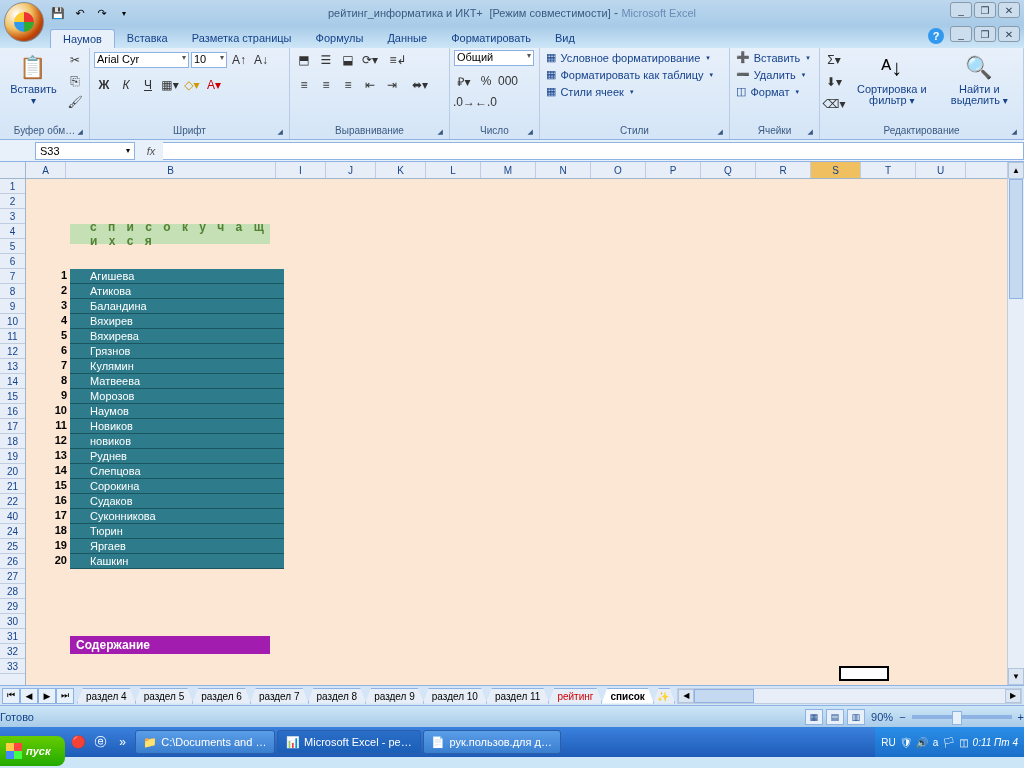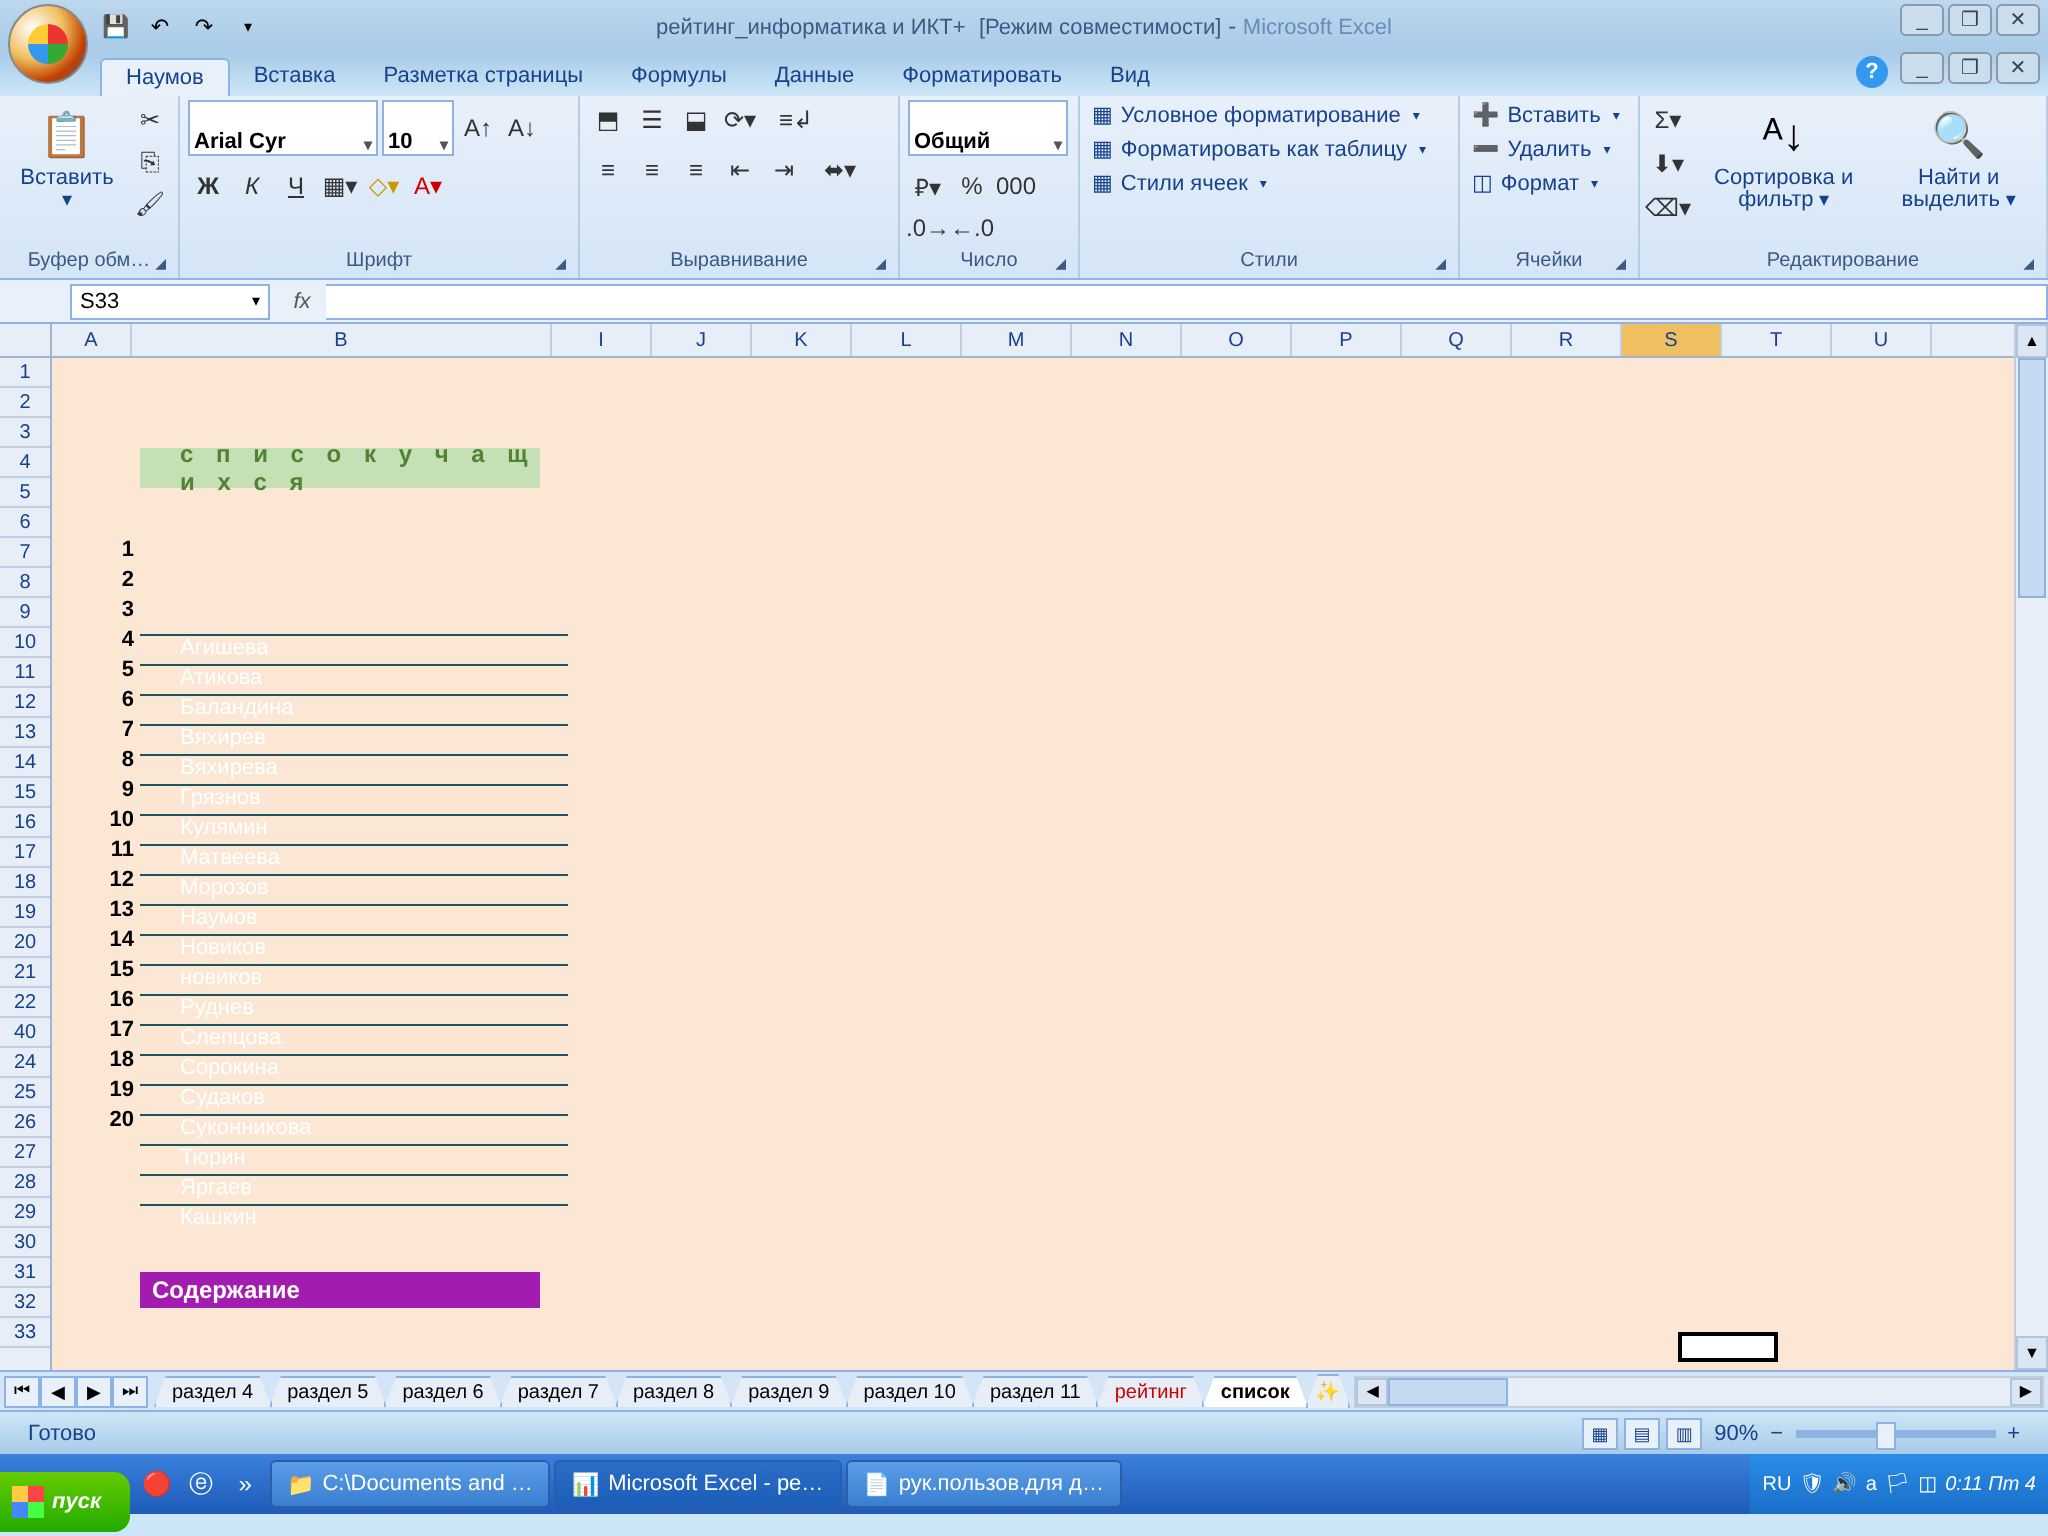--- a/index.html
+++ b/index.html
@@ -23,21 +23,21 @@
 .group { border-right: 1px solid #b8cde5; display: flex; flex-direction: column; padding: 2px 4px; }
 .group-body { flex: 1; display: flex; align-items: flex-start; gap: 2px; }
 .group-label { text-align: center; font-size: 10px; color: #3b5a82; padding: 1px 0; position: relative; }
 .group-label::after { content: "◢"; font-size: 7px; color: #3b5a82; position: absolute; right: 2px; bottom: 1px; }
 .big-btn { display: flex; flex-direction: column; align-items: center; justify-content: center; padding: 2px 4px; cursor: pointer; min-width: 42px; }
 .big-btn .ic { width: 32px; height: 32px; display: flex; align-items: center; justify-content: center; font-size: 22px; }
 .big-btn .lbl { font-size: 10px; color: #15428b; text-align: center; line-height: 11px; }
 .col { display: flex; flex-direction: column; gap: 1px; }
 .row { display: flex; gap: 2px; align-items: center; }
 .sm-btn { width: 20px; height: 20px; border: 1px solid transparent; display: flex; align-items: center; justify-content: center; cursor: pointer; font-size: 12px; color: #333; }
-.combo { height: 28px; border: 1px solid #8db2e3; background: #fff; display: flex; align-items: flex-end; padding: 0 2px; font-size: 11px; font-weight: bold; }
+.combo { height: 16px; border: 1px solid #8db2e3; background: #fff; display: flex; align-items: flex-start; padding: 0 2px; font-size: 11px; }
 .combo .arr { margin-left: auto; font-size: 8px; color: #555; cursor: pointer; }
 .menu-item { display: flex; align-items: center; gap: 4px; padding: 1px 2px; cursor: pointer; color: #15428b; font-size: 11px; white-space: nowrap; }
 .menu-item .arr { font-size: 7px; margin-left: 2px; }
 .formula-bar { height: 22px; background: #e8f0fa; border-bottom: 1px solid #8db2e3; display: flex; align-items: center; }
 .name-box { width: 100px; height: 18px; border: 1px solid #8db2e3; background: #fff; margin-left: 35px; display: flex; align-items: center; padding: 0 4px; font-size: 11px; }
 .name-box .arr { margin-left: auto; font-size: 8px; cursor: pointer; }
 .fx-area { flex: 1; display: flex; align-items: center; margin-left: 4px; }
 .fx-btn { width: 24px; height: 18px; display: flex; align-items: center; justify-content: center; font-style: italic; color: #555; cursor: pointer; }
 .fx-input { flex: 1; height: 18px; border: 1px solid #8db2e3; border-left: none; background: #fff; }
 .grid-area { position: relative; height: 523px; background: #fff; display: flex; }
@@ -46,37 +46,37 @@
 .row-hdr { height: 15px; border-bottom: 1px solid #c0cde0; text-align: center; font-size: 10px; color: #15428b; line-height: 15px; cursor: pointer; }
 .cells { flex: 1; position: relative; overflow: hidden; }
 .col-hdrs { height: 17px; display: flex; background: #e8eef7; border-bottom: 1px solid #9eb6ce; }
 .col-hdr { border-right: 1px solid #c0cde0; text-align: center; font-size: 10px; color: #15428b; line-height: 17px; cursor: pointer; }
 .col-hdr.sel { background: #f0c060; }
 .sheet-body { position: absolute; top: 17px; left: 0; right: 0; bottom: 0; background: #fce6d4; }
 .title-cell { position: absolute; left: 44px; top: 45px; width: 200px; height: 20px; background: #c5e0b4; color: #548235; font-weight: bold; letter-spacing: 4px; display: flex; align-items: center; padding-left: 20px; font-size: 12px; }
 .list-area { position: absolute; left: 25px; top: 90px; }
 .list-row { display: flex; height: 15px; }
 .list-num { width: 19px; text-align: right; font-weight: bold; padding-right: 3px; font-size: 11px; }
-.list-name { width: 214px; background: #2e7b8b; color: #fff; border-bottom: 1px solid #1a5560; padding-left: 20px; font-size: 11px; line-height: 14px; margin-top: 48px; }
+.list-name { width: 214px; background: #2e7b8b; color: #fff; border-bottom: 1px solid #1a5560; padding-left: 20px; font-size: 11px; line-height: 14px; }
 .content-cell { position: absolute; left: 44px; top: 457px; width: 200px; height: 18px; background: #a21caf; color: #fff; font-weight: bold; display: flex; align-items: center; padding-left: 6px; font-size: 12px; }
 .selection { position: absolute; border: 2px solid #000; background: #fff; pointer-events: none; }
 .vscroll { width: 17px; background: #e8eef7; border-left: 1px solid #c0cde0; position: relative; }
 .vscroll .btn { height: 17px; background: #dce6f2; border: 1px solid #b0c4de; display: flex; align-items: center; justify-content: center; font-size: 8px; cursor: pointer; }
 .vscroll .thumb { position: absolute; top: 17px; left: 1px; right: 1px; height: 120px; background: #c5d9f1; border: 1px solid #8db2e3; cursor: pointer; }
 .sheet-tabs { height: 20px; background: #d4e5f7; border-top: 1px solid #8db2e3; display: flex; align-items: center; }
 .tab-nav { display: flex; margin-left: 2px; }
 .tab-nav span { width: 18px; height: 16px; border: 1px solid #8db2e3; background: #e8f0fa; display: flex; align-items: center; justify-content: center; font-size: 9px; cursor: pointer; }
 .sheet-tab { padding: 2px 8px; background: #e8eef7; border: 1px solid #8db2e3; border-bottom: none; margin-left: -1px; font-size: 10px; cursor: pointer; clip-path: polygon(6px 0, calc(100% - 6px) 0, 100% 100%, 0 100%); }
 .sheet-tab.active { background: #fff; font-weight: bold; }
 .sheet-tab.chart { color: #c00; }
 .hscroll { flex: 1; height: 16px; background: #e8eef7; margin: 0 2px; border: 1px solid #c0cde0; position: relative; display: flex; }
 .hscroll .btn { width: 16px; background: #dce6f2; border: 1px solid #b0c4de; display: flex; align-items: center; justify-content: center; font-size: 8px; cursor: pointer; }
 .hscroll .track { flex: 1; position: relative; }
 .hscroll .thumb { position: absolute; left: 0; width: 60px; top: 0; bottom: 0; background: #c5d9f1; border: 1px solid #8db2e3; cursor: pointer; }
-.statusbar { height: 22px; background: linear-gradient(#cde6f7,#a8cbe8); border-top: 1px solid #8db2e3; display: flex; align-items: center; padding: 0 14px; font-size: 10px; color: #15428b; }
+.statusbar { height: 22px; background: linear-gradient(#cde6f7,#a8cbe8); border-top: 1px solid #8db2e3; display: flex; align-items: center; padding: 0 0; font-size: 10px; color: #15428b; }
 .status-right { margin-left: auto; display: flex; align-items: center; gap: 6px; }
 .view-btns span { width: 18px; height: 16px; border: 1px solid #8db2e3; background: #e8f0fa; display: inline-flex; align-items: center; justify-content: center; cursor: pointer; font-size: 9px; }
 .zoom-slider { width: 100px; height: 4px; background: #8db2e3; position: relative; cursor: pointer; }
 .zoom-slider::before { content: ""; position: absolute; left: 40%; top: -4px; width: 8px; height: 12px; background: #e8f0fa; border: 1px solid #8db2e3; }
 .taskbar { height: 30px; background: linear-gradient(#3a81dd,#1e5bb8); display: flex; align-items: center; }
 .start-btn { height: 30px; padding: 0 14px 0 6px; background: linear-gradient(#6c0,#2a0); color: #fff; font-weight: bold; font-style: italic; font-size: 14px; display: flex; align-items: center; gap: 4px; cursor: pointer; border-radius: 0 8px 8px 0; margin-top: 18px; }
 .start-btn::before { content:""; width:16px; height:16px; background: conic-gradient(#f44 0 90deg,#4f4 90deg 180deg,#48f 180deg 270deg,#fc4 270deg 360deg); }
 .tb-icons { display: flex; gap: 2px; margin-left: 4px; }
 .tb-icons span { width: 20px; height: 22px; display: flex; align-items: center; justify-content: center; cursor: pointer; color: #fff; font-size: 12px; }
 .tb-task { height: 24px; padding: 0 8px; background: linear-gradient(#5a9ee8,#3a7ed0); border: 1px solid #2a5ea8; color: #fff; display: flex; align-items: center; gap: 4px; margin-left: 2px; cursor: pointer; font-size: 11px; max-width: 160px; overflow: hidden; white-space: nowrap; border-radius: 3px; }

